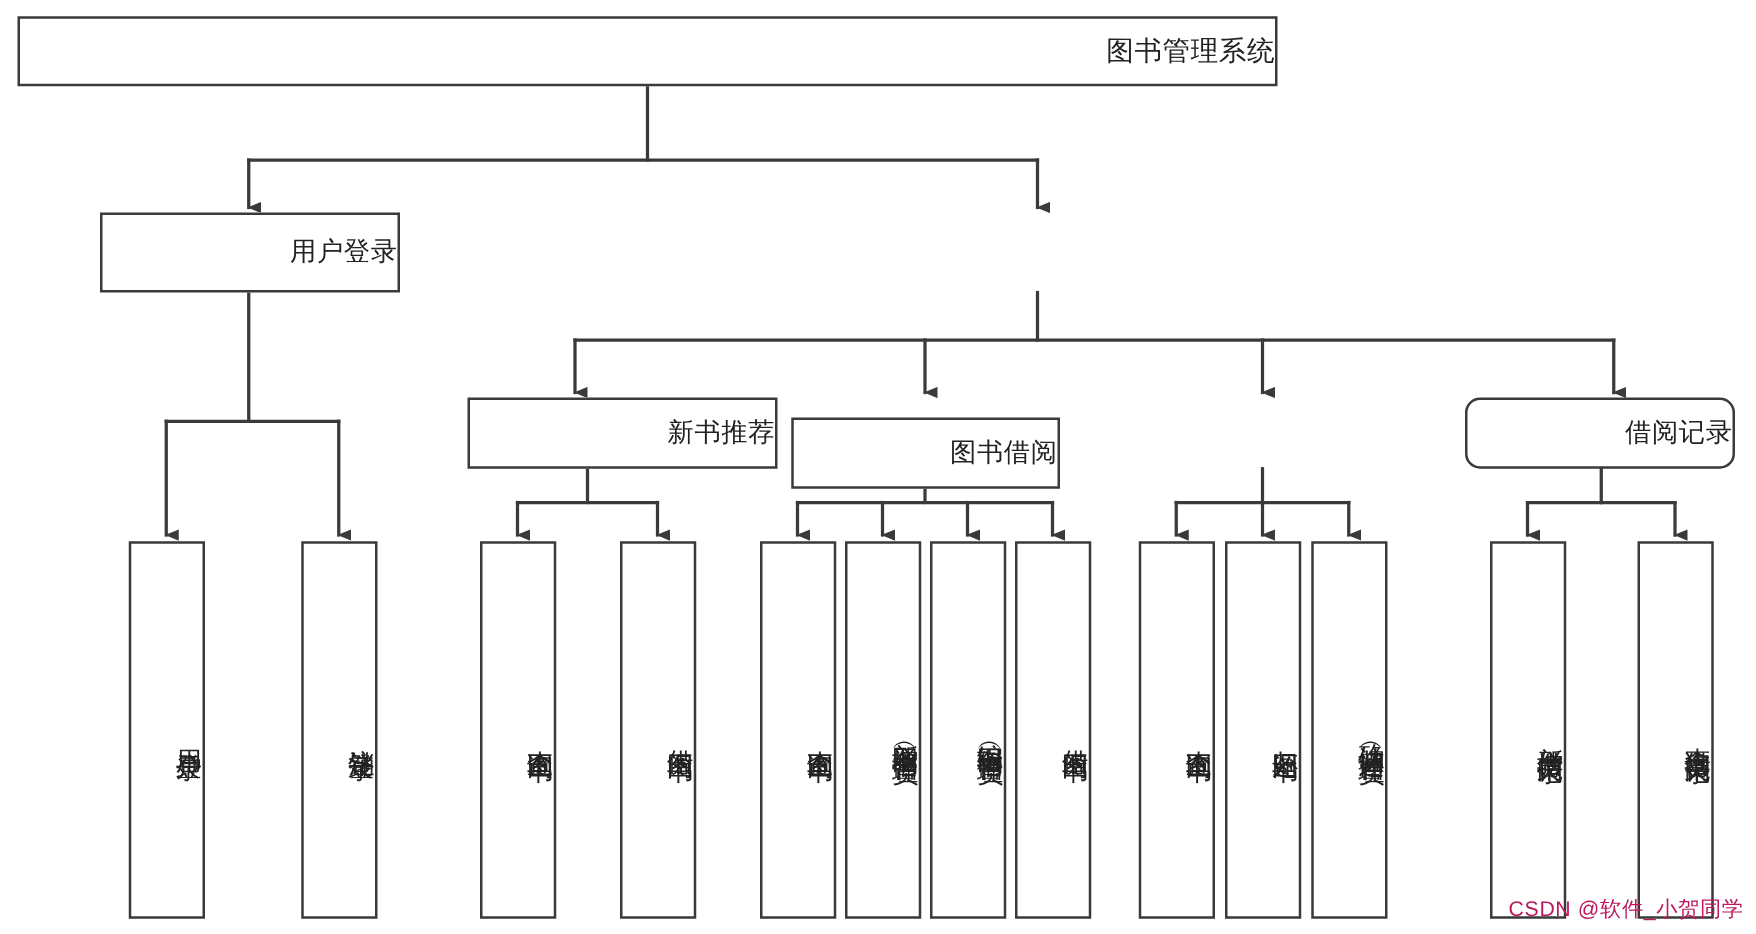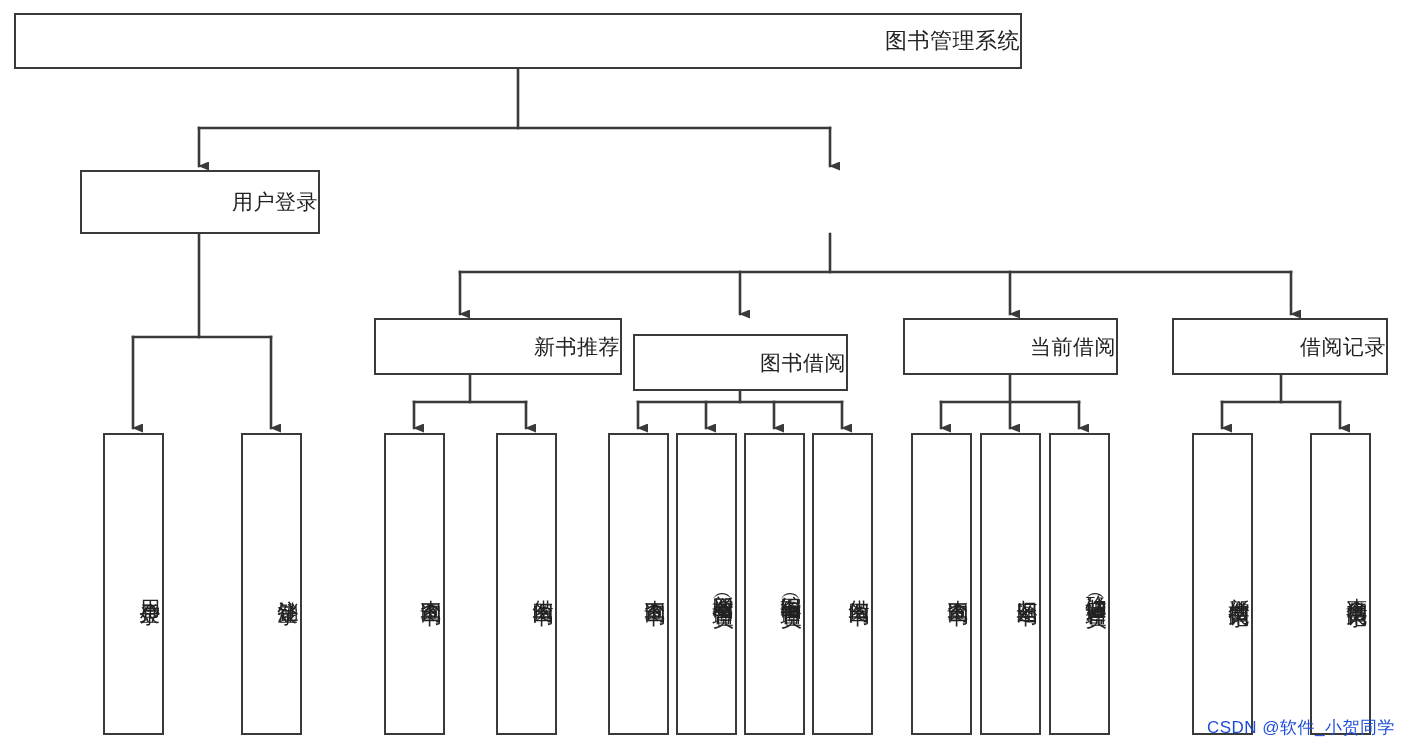--- a/index.html
+++ b/index.html
@@ -57,21 +57,21 @@
   .node-v > span {
     display: block;
     writing-mode: vertical-rl;
     text-orientation: upright;
   }
   #watermark {
     position: absolute;
     right: 10px;
     bottom: 8px;
     font-size: 17px;
-    color: #1d4ed8;
+    color: #be185d;
     letter-spacing: 0.5px;
     white-space: nowrap;
     user-select: none;
   }
 </style>
 </head>
 <body>
 
 <div id="diagram-root">
 
@@ -151,25 +151,22 @@
 
 
   <div class="node node-h" style="left:362px; top:318px; width:248px; height:57px;margin-left:12px;">
     <span>新书推荐</span>
   </div>
 
   <div class="node node-h" style="left:633px; top:334px; width:215px; height:57px;">
     <span>图书借阅</span>
   </div>
 
-  <div class="node node-h" style="left:903px; top:318px; width:215px; height:57px;">
-    <span>当前借阅</span>
-  </div>
-
-  <div class="node node-h" style="left:1172px; top:318px; width:216px; height:57px;">
+
+  <div class="node node-h" style="left:1172px; top:318px; width:216px; height:57px;border-radius:12px;">
     <span>借阅记录</span>
   </div>
 
   <div class="node node-v" style="left:103px; top:433px; width:61px; height:302px;">
     <span>用户登录</span>
   </div>
 
   <div class="node node-v" style="left:241px; top:433px; width:61px; height:302px;">
     <span>注销登录</span>
   </div>

